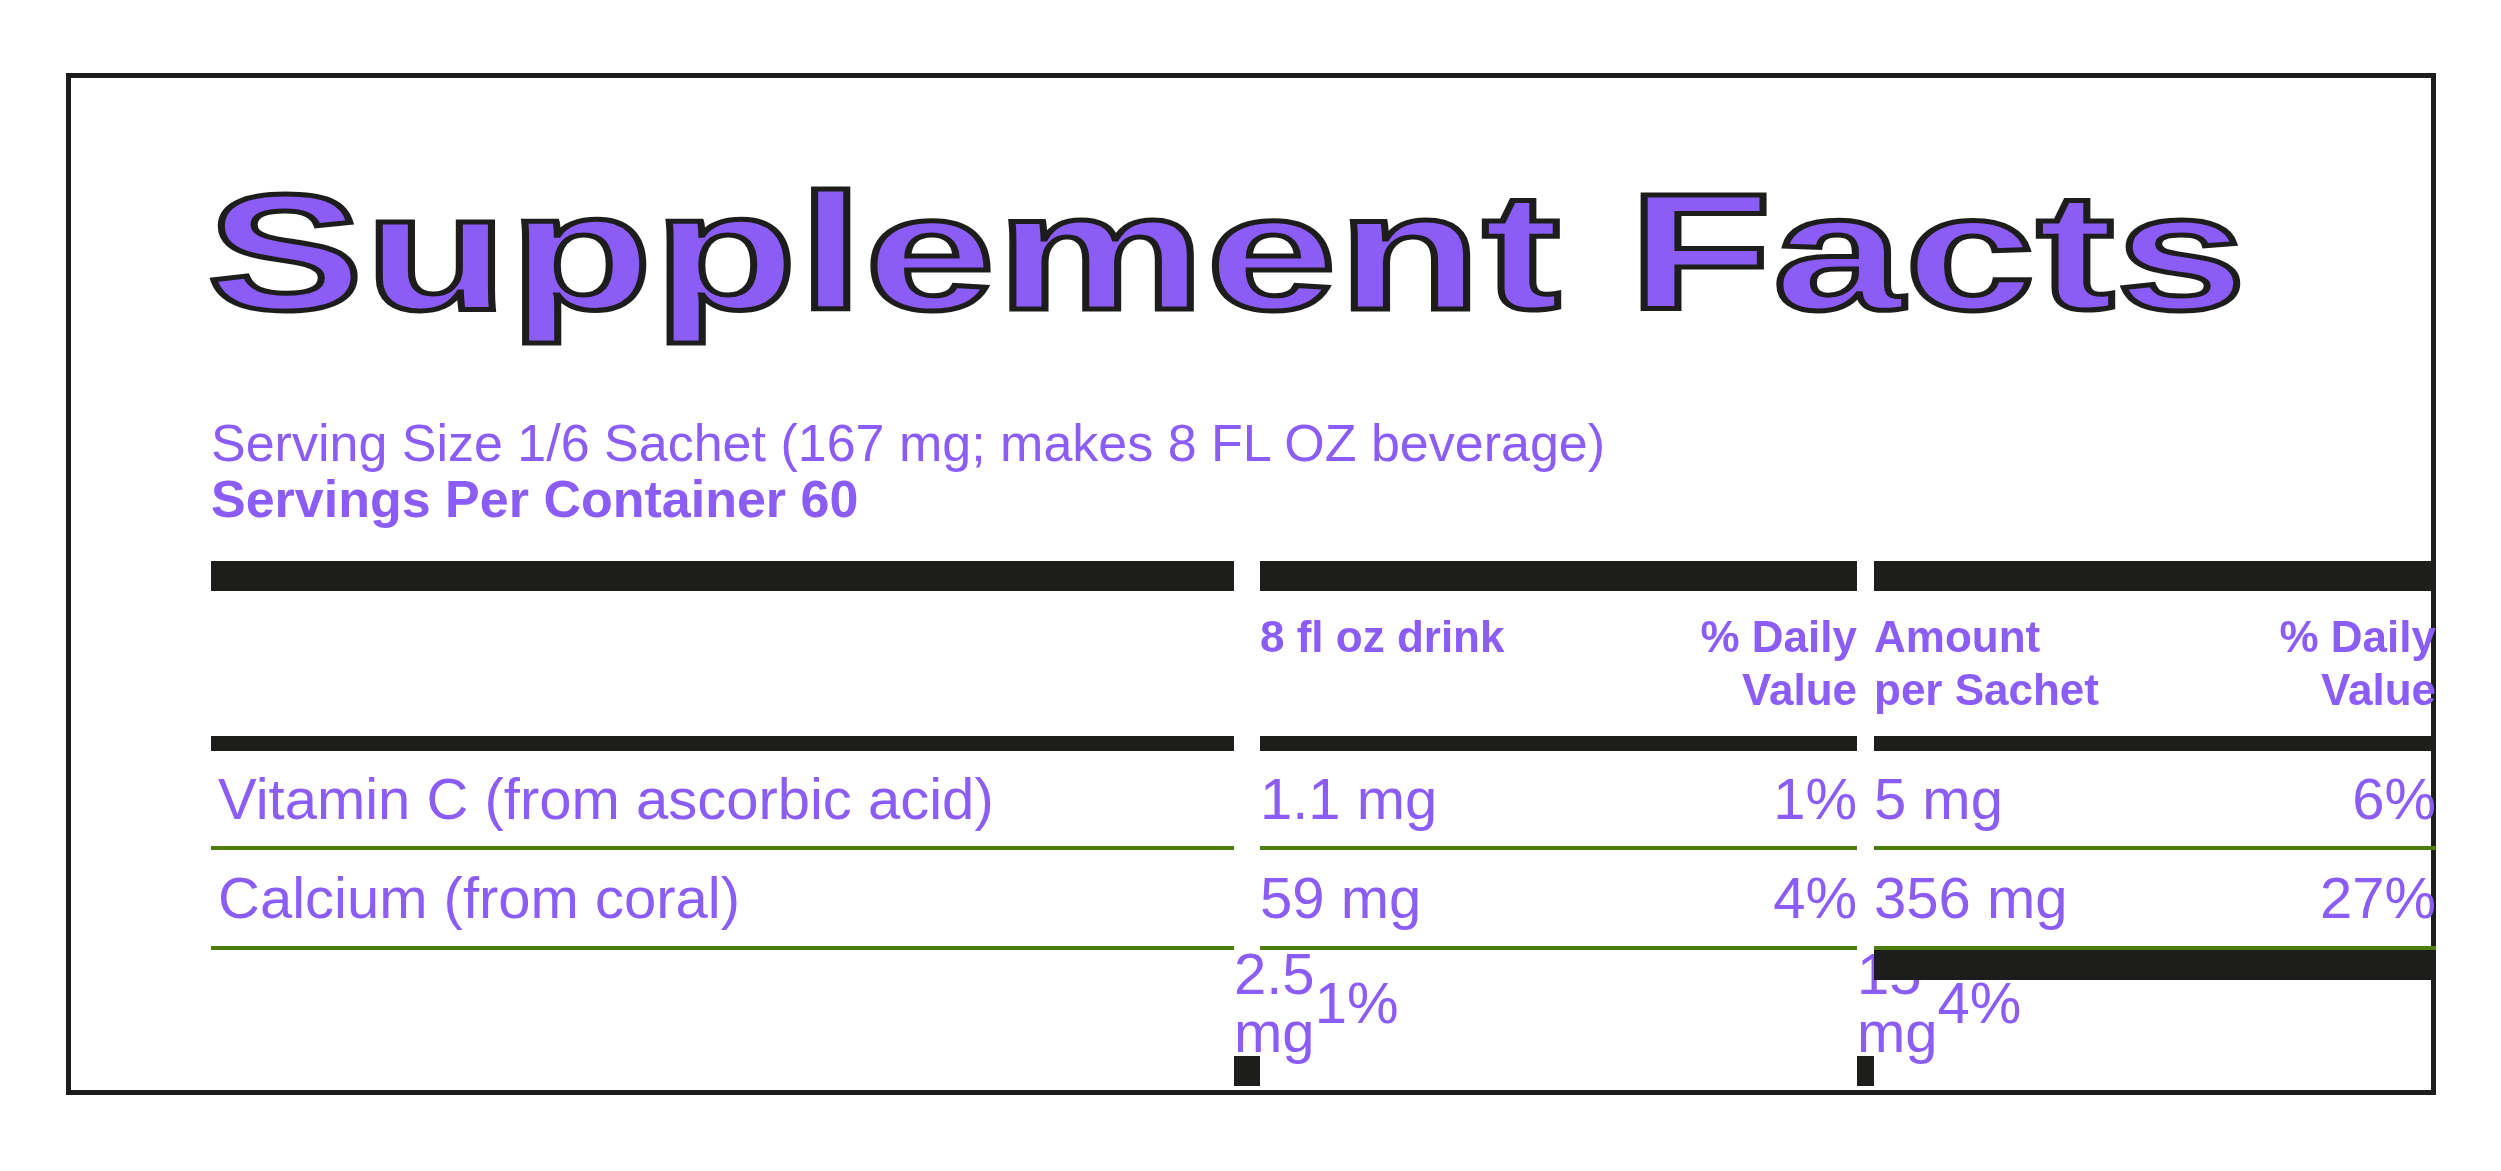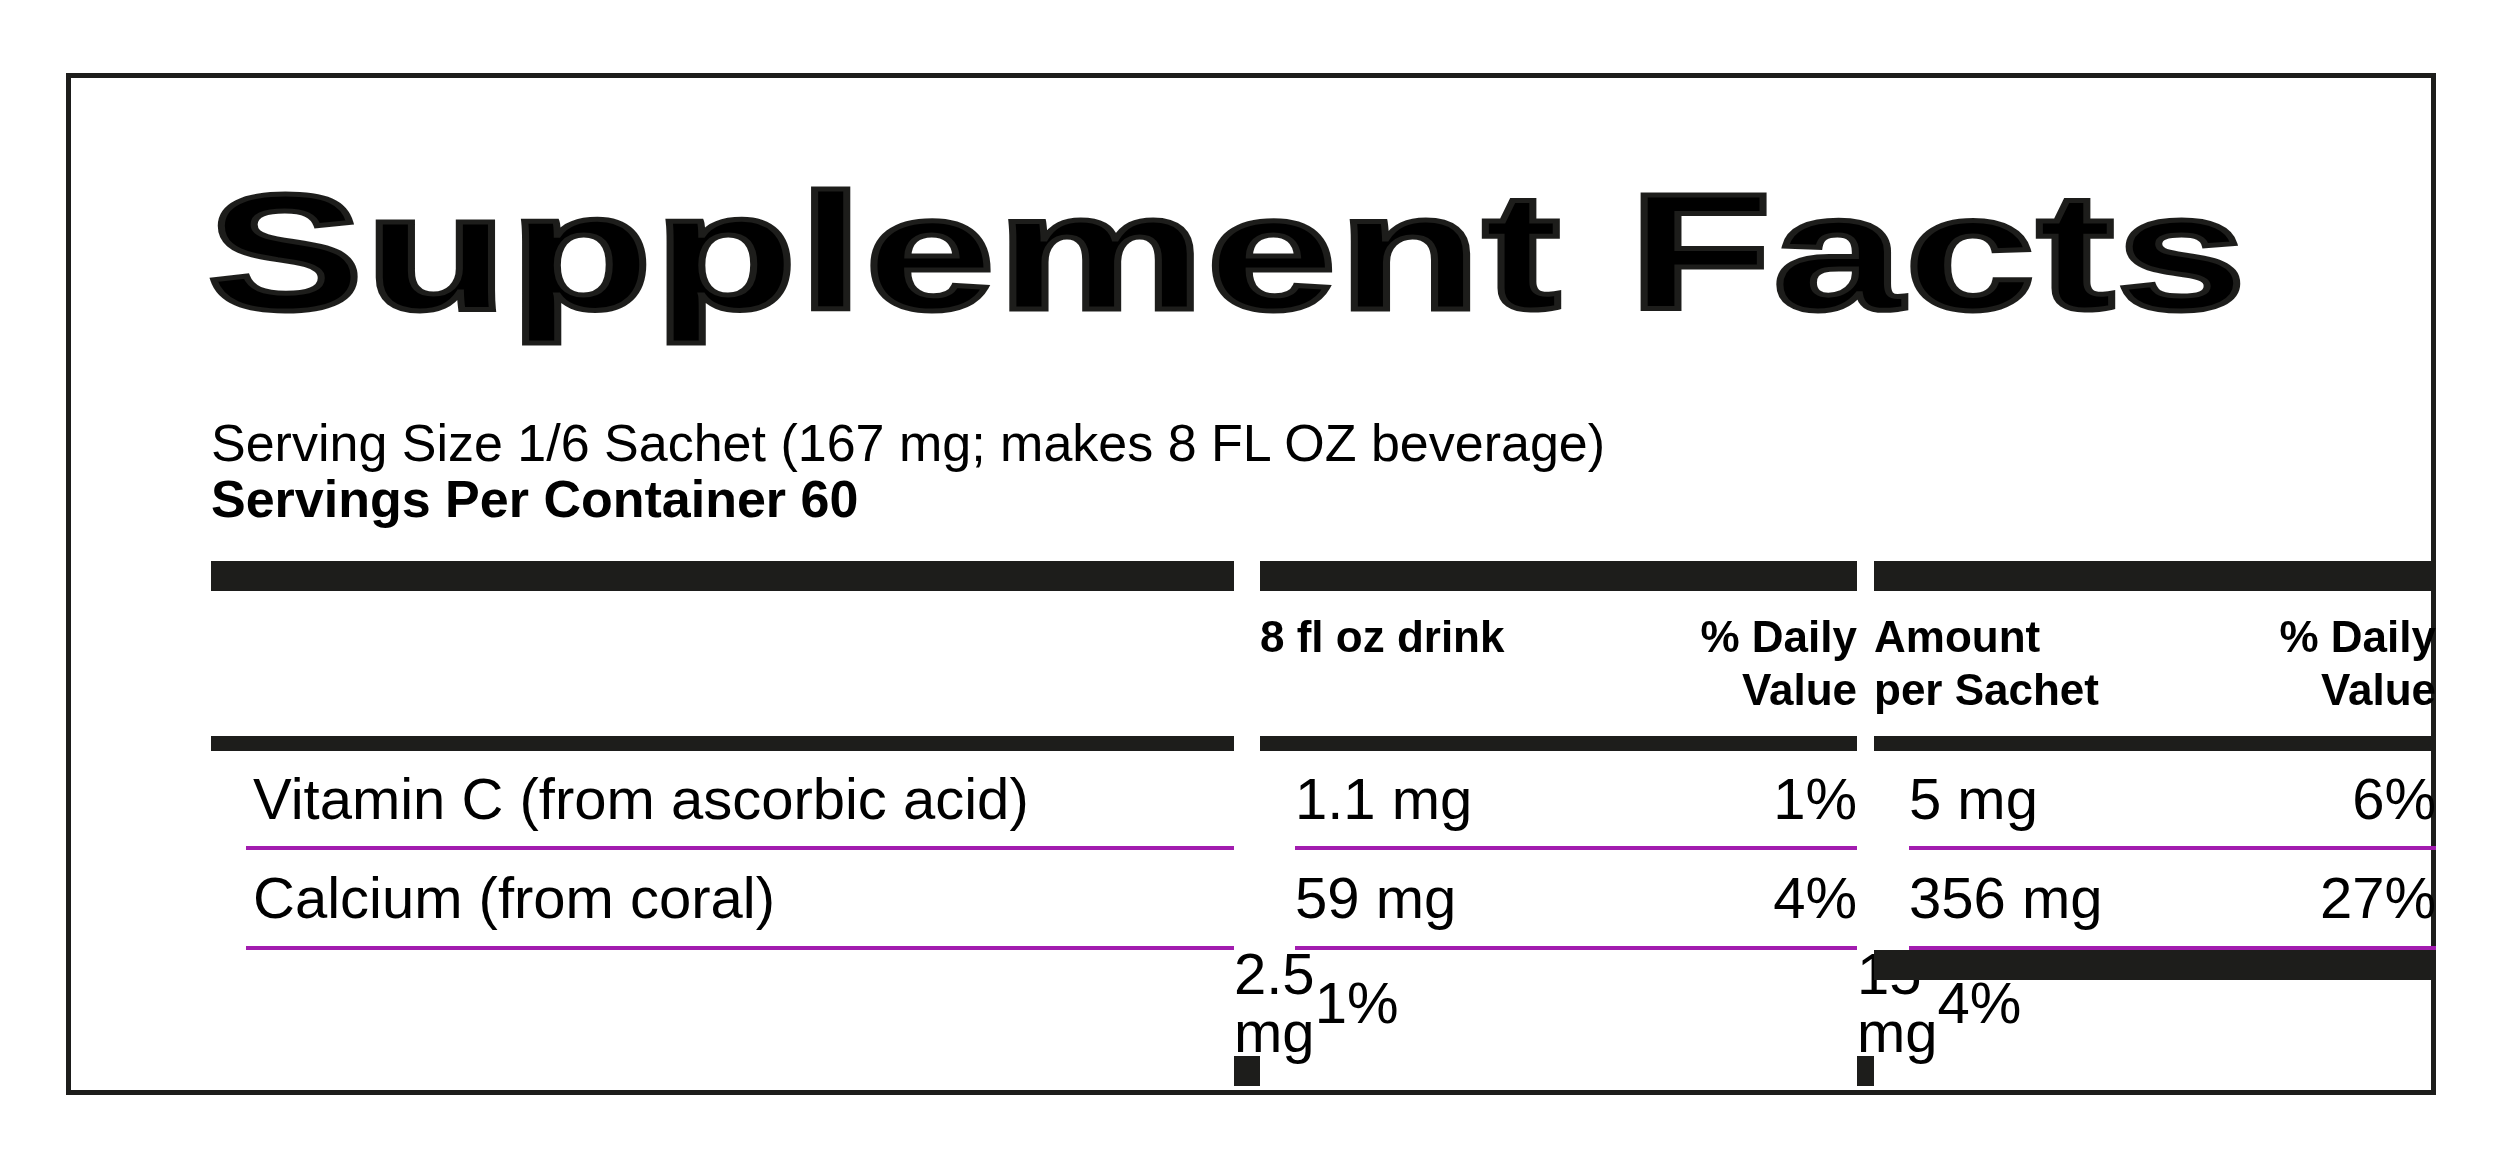--- a/index.html
+++ b/index.html
@@ -1,21 +1,21 @@
 <!DOCTYPE html>
 <html><head>
 <meta charset="utf-8">
 <style>
   html,body{margin:0;padding:0;background:#ffffff;}
   .canvas{
     position:relative;
     width:2501px;height:1171px;
     background:#ffffff;
     font-family:"Liberation Sans", sans-serif;
-    color:#000000;
+    color:#8b5cf6;
     overflow:hidden;
   }
   .label-box{
     position:absolute;
     left:66px;top:73px;
     width:2370px;height:1022px;
     border:5px solid #1d1d1b;
     box-sizing:border-box;
     background:#ffffff;
   }
@@ -63,21 +63,21 @@
   .hdr-left{text-align:left;}
   .hdr-right{text-align:right;}
   .row-cell{
     box-sizing:border-box;
     display:flex;align-items:center;
     font-size:58px;line-height:1;
   }
   .row-h1{height:99px;}
   .row-h2{height:100px;}
   .row-h3{height:106px;}
-  .sep{border-bottom:4px solid #a21caf;margin-left:35px;}
+  .sep{border-bottom:4px solid #4d7c0f;}
   .name-cell{padding-left:7px;}
   .val-cell{justify-content:space-between;}
   .pct{text-align:right;}
 </style>
 </head>
 <body>
 
 <div class="canvas">
   <div class="label-box">
 

